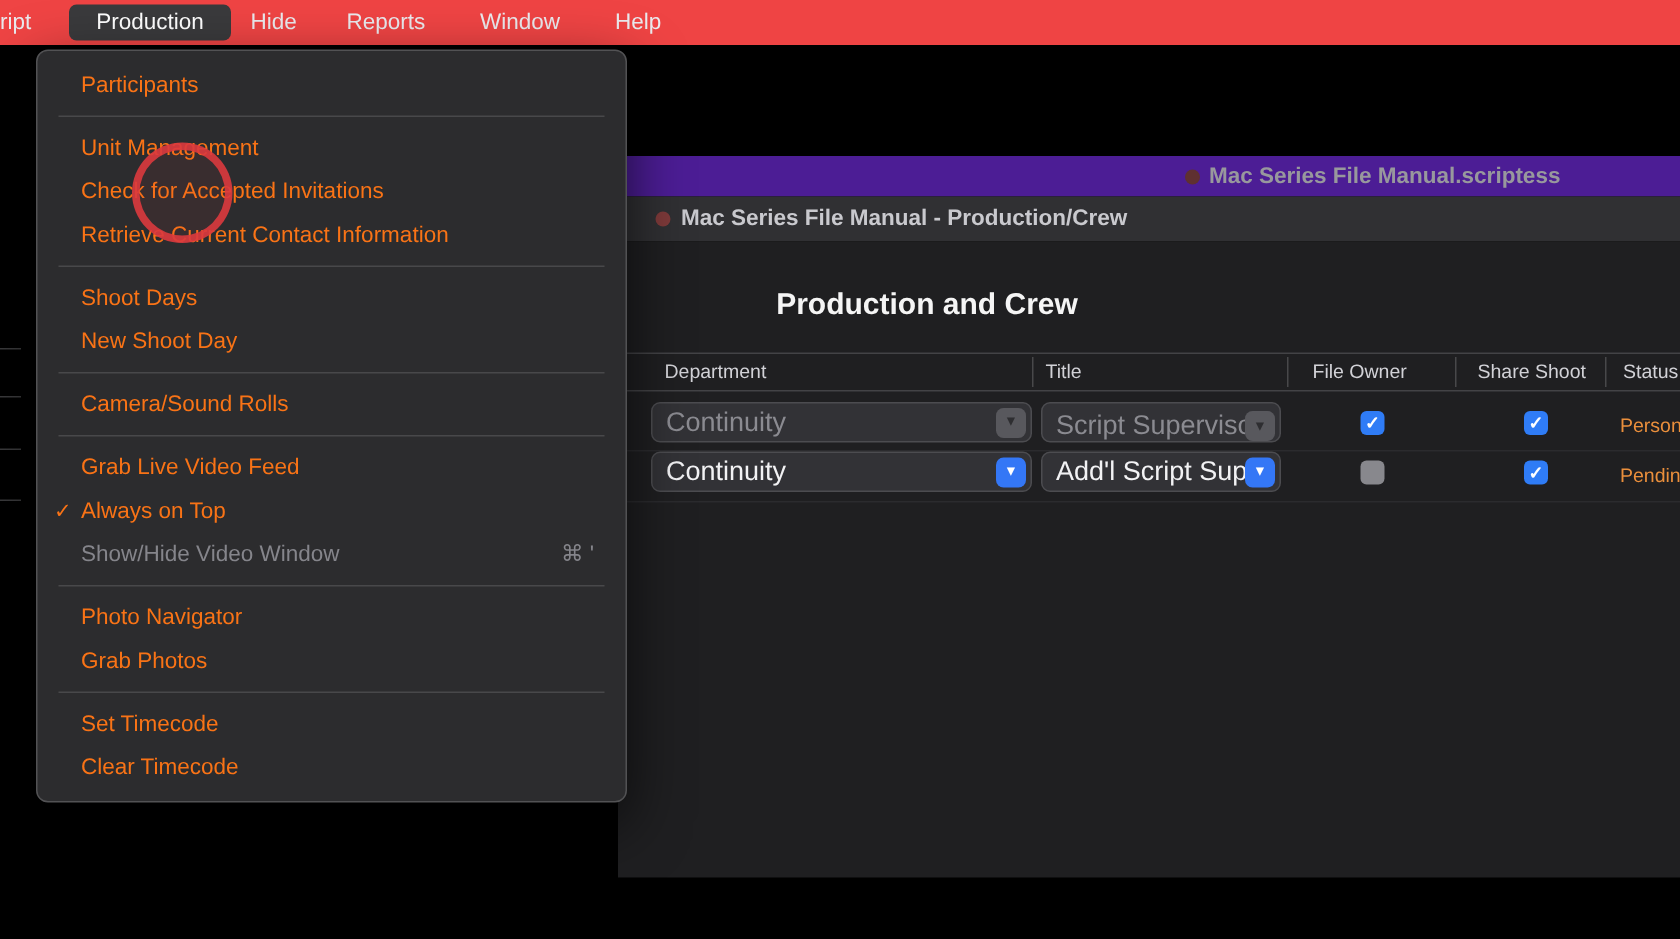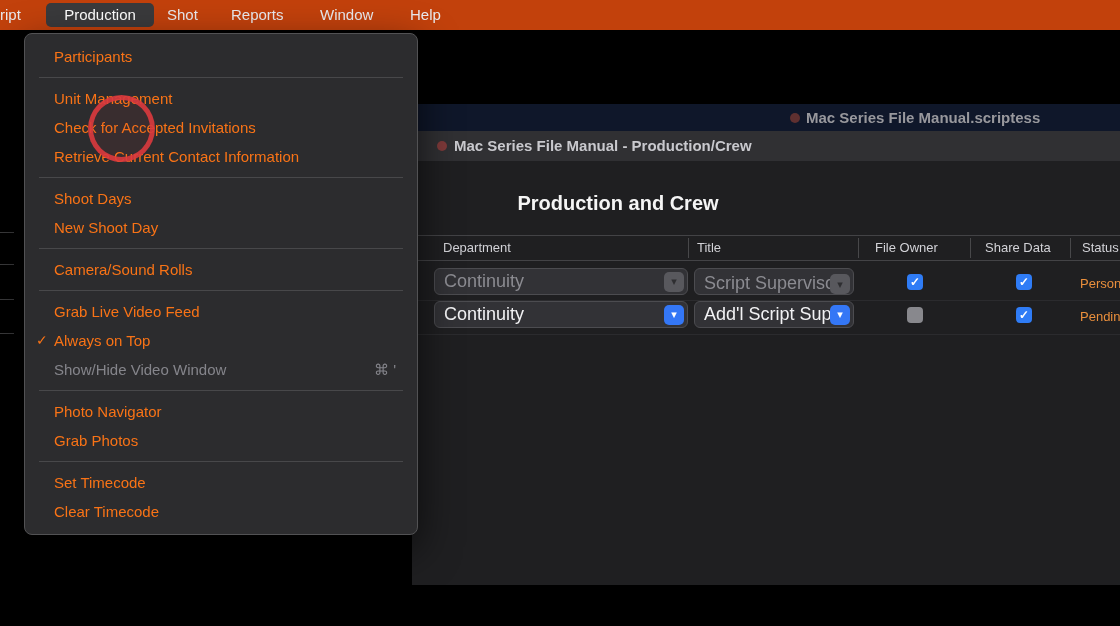--- a/index.html
+++ b/index.html
@@ -3,27 +3,27 @@
 <meta charset="utf-8">
 <style>
   * { box-sizing: border-box; }
   html,body { margin:0; padding:0; }
   body {
     width:1120px; height:626px; position:relative; overflow:hidden;
     background:#000; font-family:"Liberation Sans", sans-serif;
   }
 
   
-  .menubar { position:absolute; left:0; top:0; width:1120px; height:30px; background:#c2410c; z-index:5; }
+  .menubar { position:absolute; left:0; top:0; width:1120px; height:30px; background:#ef4444; z-index:5; }
   .mb-item { position:absolute; top:0; height:30px; line-height:30px; font-size:15px; color:#eaeaee; }
   .mb-pill { position:absolute; left:46px; top:3px; width:108px; height:24px; background:#3a3a3c;
              border-radius:5px; text-align:center; line-height:24px; font-size:15px; color:#ffffff; }
 
   
-  .titlebar1 { position:absolute; left:412px; top:104px; width:708px; height:27px; background:#0f172a; z-index:1; }
+  .titlebar1 { position:absolute; left:412px; top:104px; width:708px; height:27px; background:#4c1d95; z-index:1; }
   .titlebar2 { position:absolute; left:412px; top:131px; width:708px; height:30px; background:#303033; z-index:1; }
   .app-dot  { position:absolute; width:10px; height:10px; border-radius:50%; }
   .tb-text  { position:absolute; font-size:15px; font-weight:bold; white-space:nowrap; }
   .winbody  { position:absolute; left:412px; top:161px; width:708px; height:424px; background:#1f1f21; z-index:1; }
 
   .heading { position:absolute; left:6px; top:31px; width:400px; text-align:center;
              font-size:20px; font-weight:bold; color:#f5f5f5; }
 
   
   .tline-h { position:absolute; height:1px; background:#434346; }
@@ -87,21 +87,21 @@
   <div class="tline-v" style="left:276px; top:77px; height:20px;"></div>
   <div class="tline-v" style="left:446px; top:77px; height:20px;"></div>
   <div class="tline-v" style="left:558px; top:77px; height:20px;"></div>
   <div class="tline-v" style="left:658px; top:77px; height:20px;"></div>
   <div class="rowline" style="left:0px; top:139px; width:708px;"></div>
   <div class="rowline" style="left:0px; top:173px; width:708px;"></div>
 
   <div class="th" style="left:31px;  top:79px;">Department</div>
   <div class="th" style="left:285px; top:79px;">Title</div>
   <div class="th" style="left:463px; top:79px;">File Owner</div>
-  <div class="th" style="left:573px; top:79px;">Share Data</div>
+  <div class="th" style="left:573px; top:79px;">Share Shoot</div>
   <div class="th" style="left:670px; top:79px;">Status</div>
 
   <div class="popup disabled" style="left:22px; top:107px; width:254px;">
     <span class="plabel">Continuity</span>
     <span class="arrowbox">
         <span>▾</span>
       </span>
   </div>
   <div class="popup disabled" style="left:282px; top:107px; width:160px;align-items:flex-end;">
     <span class="plabel">Script Supervisor</span>
@@ -137,21 +137,21 @@
 </div>
 
 <div class="sliver" style="top:232px;"></div>
 <div class="sliver" style="top:264px;"></div>
 <div class="sliver" style="top:299px;"></div>
 <div class="sliver" style="top:333px;"></div>
 
 <div class="menubar">
   <span class="mb-item" style="left:0px;">ript</span>
   <span class="mb-pill">Production</span>
-  <span class="mb-item" style="left:167px;">Shot</span>
+  <span class="mb-item" style="left:167px;">Hide</span>
   <span class="mb-item" style="left:231px;">Reports</span>
   <span class="mb-item" style="left:320px;">Window</span>
   <span class="mb-item" style="left:410px;">Help</span>
 </div>
 
 <div class="menu">
   <div class="menu-item">Participants</div>
   <div class="menu-sep"></div>
   <div class="menu-item">Unit Management</div>
   <div class="menu-item">Check for Accepted Invitations</div>

